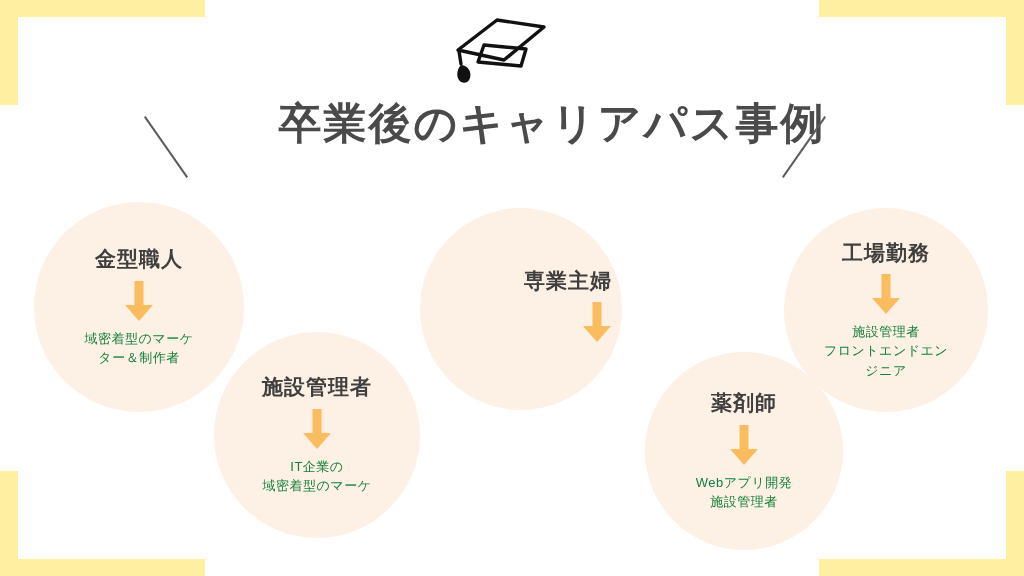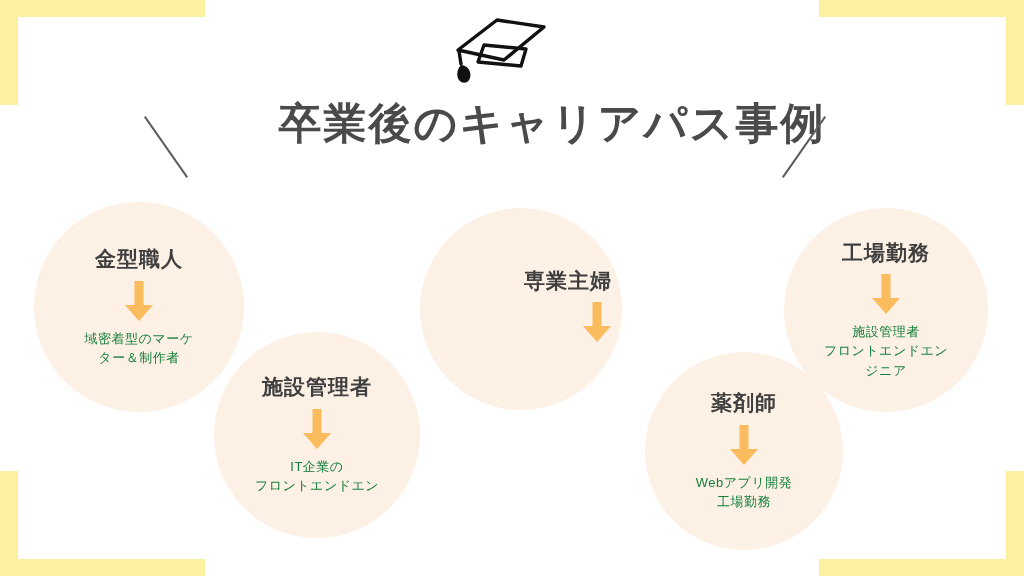--- a/index.html
+++ b/index.html
@@ -168,37 +168,37 @@
     <div class="bubble-outcome">域密着型のマーケ
 ター＆制作者</div>
   </div>
 
   <div class="bubble bubble-2">
     <div class="bubble-role">施設管理者</div>
     <svg class="bubble-arrow" viewBox="0 0 30 40">
       <path d="M10.5 0 H19.5 V24 H29 L15 40 L1 24 H10.5 Z" fill="#FBBC5E"></path>
     </svg>
     <div class="bubble-outcome">IT企業の
-フロントエンドエン</div>
+域密着型のマーケ</div>
   </div>
 
   <div class="bubble bubble-3">
     <div class="bubble-role">専業主婦</div>
     <svg class="bubble-arrow" viewBox="0 0 30 40">
       <path d="M10.5 0 H19.5 V24 H29 L15 40 L1 24 H10.5 Z" fill="#FBBC5E"></path>
     </svg>
   </div>
 
   <div class="bubble bubble-4">
     <div class="bubble-role">薬剤師</div>
     <svg class="bubble-arrow" viewBox="0 0 30 40">
       <path d="M10.5 0 H19.5 V24 H29 L15 40 L1 24 H10.5 Z" fill="#FBBC5E"></path>
     </svg>
     <div class="bubble-outcome">Webアプリ開発
-工場勤務</div>
+施設管理者</div>
   </div>
 
   <div class="bubble bubble-5">
     <div class="bubble-role">工場勤務</div>
     <svg class="bubble-arrow" viewBox="0 0 30 40">
       <path d="M10.5 0 H19.5 V24 H29 L15 40 L1 24 H10.5 Z" fill="#FBBC5E"></path>
     </svg>
     <div class="bubble-outcome">施設管理者
 フロントエンドエン
 ジニア</div>

